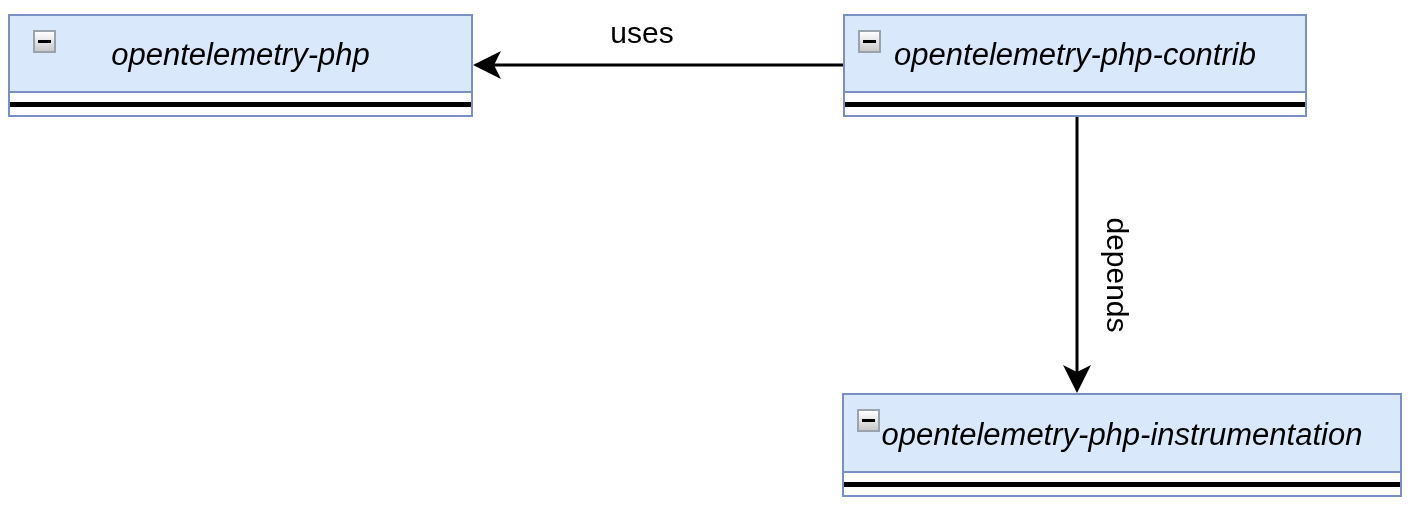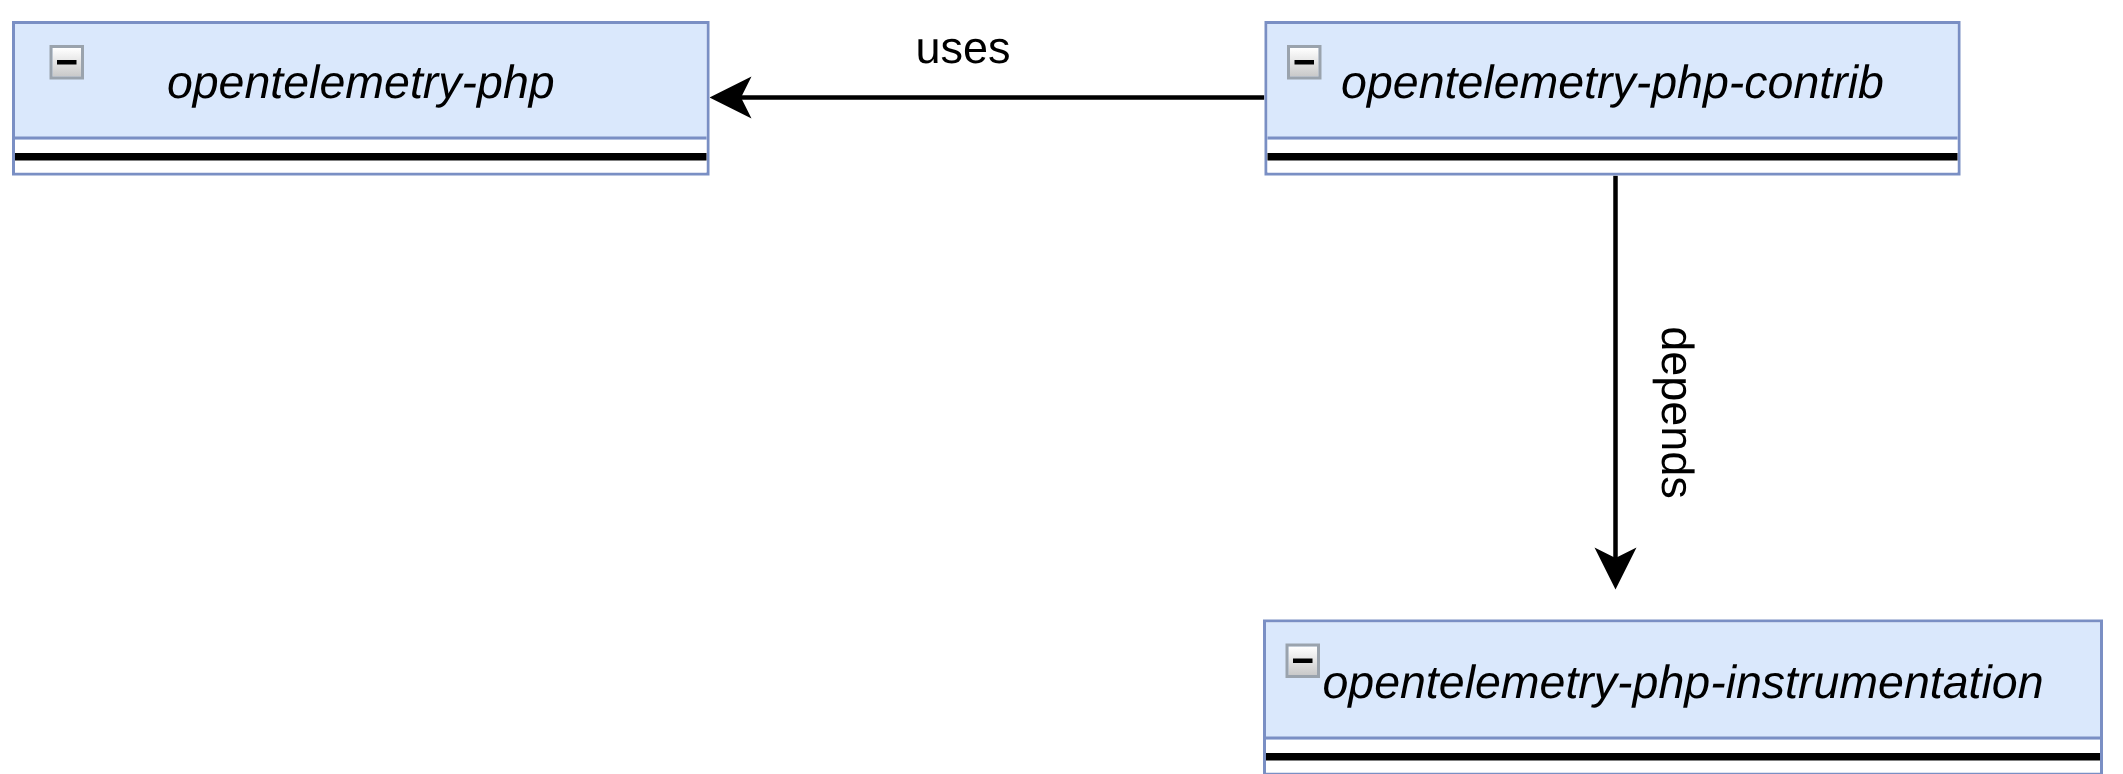--- a/index.html
+++ b/index.html
@@ -130,21 +130,21 @@
       <span class="collapse-btn">
         <span class="minus-bar"></span>
       </span>
       <span class="node-title">opentelemetry-php-contrib</span>
     </div>
     <div class="node-sub">
       <div class="node-sub-line"></div>
     </div>
   </div>
 
-  <div class="node node-3" style="left:842px; top:393px; width:560px; height:104px;margin-top:20px;">
+  <div class="node node-3" style="left:842px; top:393px; width:560px; height:104px;">
     <div class="node-title-row">
       <span class="collapse-btn">
         <span class="minus-bar"></span>
       </span>
       <span class="node-title">opentelemetry-php-instrumentation</span>
     </div>
     <div class="node-sub">
       <div class="node-sub-line"></div>
     </div>
   </div>

